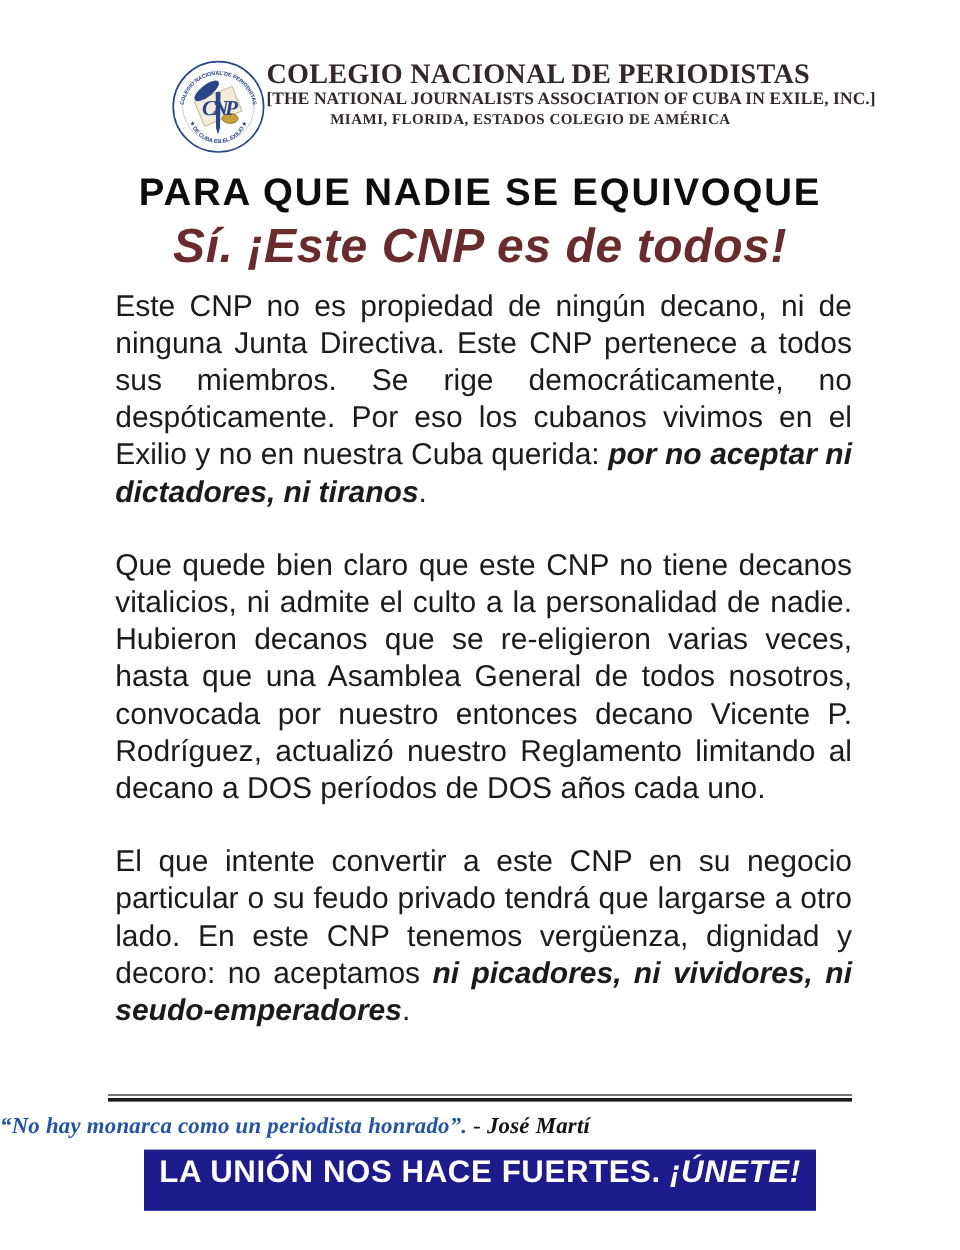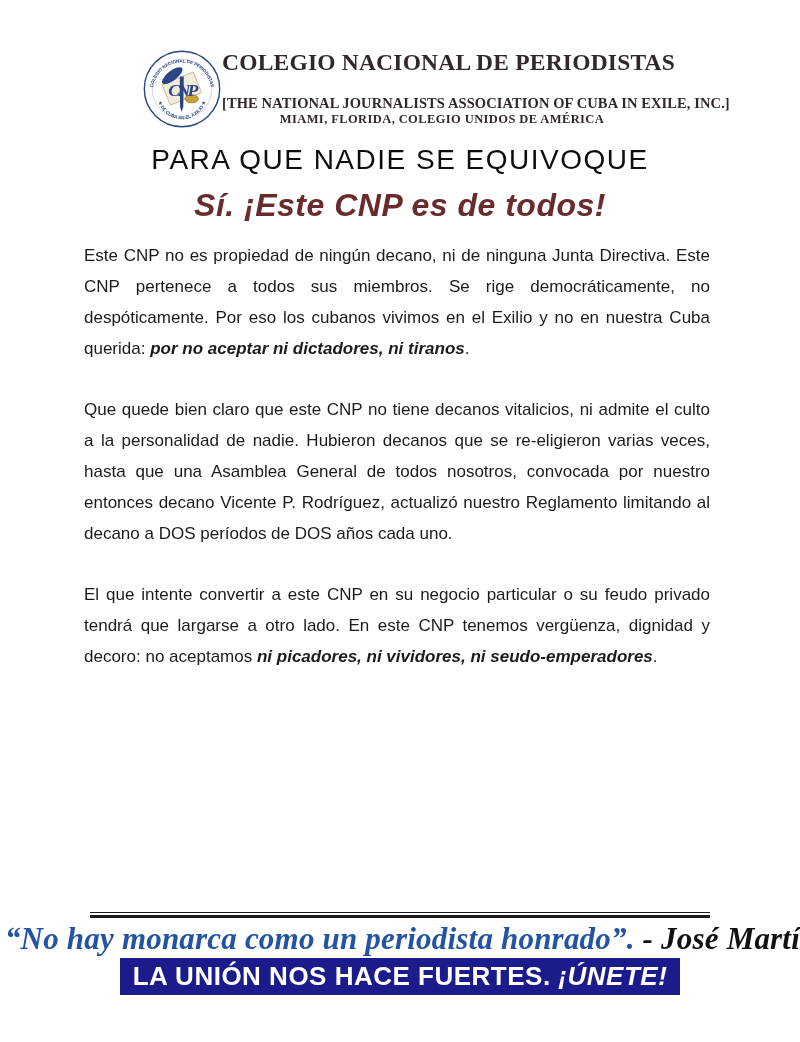--- a/index.html
+++ b/index.html
@@ -10,50 +10,50 @@
   
   .header{position:absolute;top:0;left:0;right:0;height:142px;}
   .logo{position:absolute;left:143px;top:50px;width:78px;height:78px;}
   .header-text{
     position:absolute;left:222px;right:138px;top:50px;text-align:center;
     font-family:"Liberation Serif",serif;font-weight:bold;color:#32282a;
   }
   .header-text div{white-space:nowrap;}
   .org1{font-size:23.5px;line-height:25px;letter-spacing:.2px;}
   .org2{font-size:23px;line-height:25px;}
-  .org3{font-size:14.5px;line-height:17px;letter-spacing:.1px;margin-top:20px;}
+  .org3{font-size:14.5px;line-height:17px;letter-spacing:.1px;}
   .org4{font-size:12.5px;line-height:15px;letter-spacing:.4px;}
   
   .headline{position:absolute;top:140px;left:0;right:0;text-align:center;}
-  .title{font-size:28px;line-height:40px;font-weight:normal;letter-spacing:1.5px;color:#0d0d0d;}
-  .subtitle{font-size:32px;line-height:40px;font-weight:bold;font-style:italic;
+  .title{font-size:32px;line-height:40px;font-weight:bold;letter-spacing:1.5px;color:#0d0d0d;}
+  .subtitle{font-size:40px;line-height:40px;font-weight:bold;font-style:italic;
     color:#692b2b;margin-top:5px;letter-spacing:.5px;}
   
   .content{
-    position:absolute;top:240px;left:84px;right:90px;
-    font-size:17px;line-height:31px;color:#1b1b1b;text-align:justify;
+    position:absolute;top:240px;left:96px;right:90px;
+    font-size:25px;line-height:31px;color:#1b1b1b;text-align:justify;
   }
   .content p{margin:0 0 30px 0;}
   .content p:last-child{margin-bottom:16px;}
   .seg-normal{font-weight:normal;font-style:normal;}
   .seg-bold{font-weight:normal;}
   .seg-bold-italic{font-weight:bold;font-style:italic;}
   
   .footer{position:absolute;top:912px;left:0;right:0;}
   .rule{margin:0 90px;height:2px;border-top:1px solid #1c1c1c;border-bottom:3px solid #1c1c1c;}
   .quote{
-    text-align:right;margin-top:7px;font-family:"Liberation Serif",serif;
-    font-weight:bold;font-style:italic;font-size:31px;line-height:28px;color:#2253a4;
+    text-align:left;margin-top:7px;font-family:"Liberation Serif",serif;
+    font-weight:bold;font-style:italic;font-size:19px;line-height:28px;color:#2253a4;
     letter-spacing:.2px;
   }
   .quote .attr{color:#111111;}
   .banner-wrap{text-align:center;margin-top:5px;}
   .banner{
     display:inline-block;background:#1b1b8c;color:#ffffff;font-weight:bold;
-    font-size:26px;line-height:32px;padding:2px 13px 3px 13px;letter-spacing:.5px;
+    font-size:26px;line-height:32px;padding:2px 13px 17px 13px;letter-spacing:.5px;
   }
   .banner .unete{font-style:italic;}
 </style>
 </head>
 <body>
 
 <div class="page">
 
   <div class="header">
     <svg class="logo" viewBox="0 0 88 88" aria-hidden="true">
@@ -73,21 +73,21 @@
       <text font-size="5" font-weight="bold" fill="#2a4687" font-family="Liberation Sans,sans-serif">
         <textPath href="#arcT" startOffset="50%" text-anchor="middle">COLEGIO NACIONAL DE PERIODISTAS</textPath>
       </text>
       <text font-size="5.2" font-weight="bold" fill="#2a4687" font-family="Liberation Sans,sans-serif">
         <textPath href="#arcB" startOffset="50%" text-anchor="middle">★ DE CUBA EN EL EXILIO ★</textPath>
       </text>
     </svg>
     <div class="header-text">
       <div class="org1">COLEGIO NACIONAL DE PERIODISTAS</div>
       <div class="org3">[THE NATIONAL JOURNALISTS ASSOCIATION OF CUBA IN EXILE, INC.]</div>
-      <div class="org4">MIAMI, FLORIDA, COLEGIO UNIDOS DE AMÉRICA</div>
+      <div class="org4">MIAMI, FLORIDA, ESTADOS COLEGIO DE AMÉRICA</div>
     </div>
   </div>
 
   <div class="headline">
     <div class="title">PARA QUE NADIE SE EQUIVOQUE</div>
     <div class="subtitle">Sí. ¡Este CNP es de todos!</div>
   </div>
 
   <div class="content" id="paragraphs">
       <p><span class="seg-normal">Este CNP no es propiedad de ningún decano, ni de ninguna Junta Directiva. Este CNP pertenece a todos sus miembros. Se rige democráticamente, no despóticamente. Por eso los cubanos vivimos en el Exilio y no en nuestra Cuba querida: </span><span class="seg-bold-italic">por no aceptar ni dictadores, ni tiranos</span><span class="seg-normal">.</span></p>

